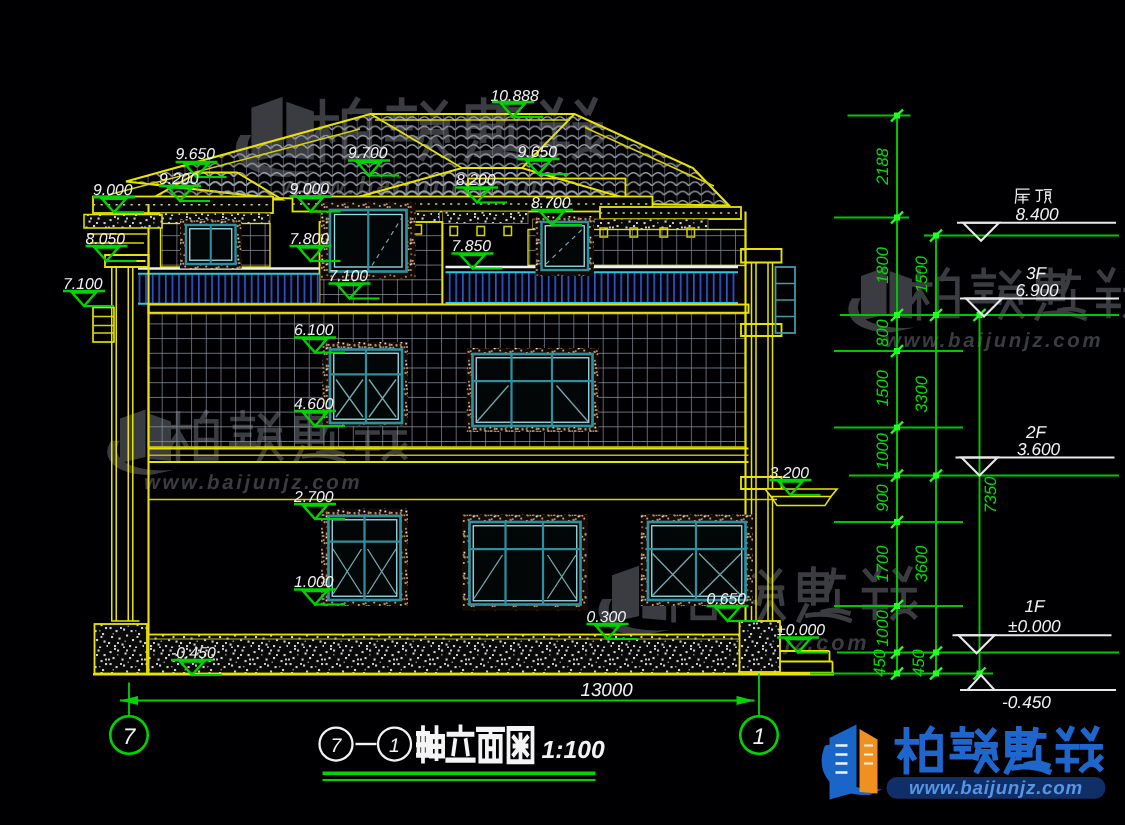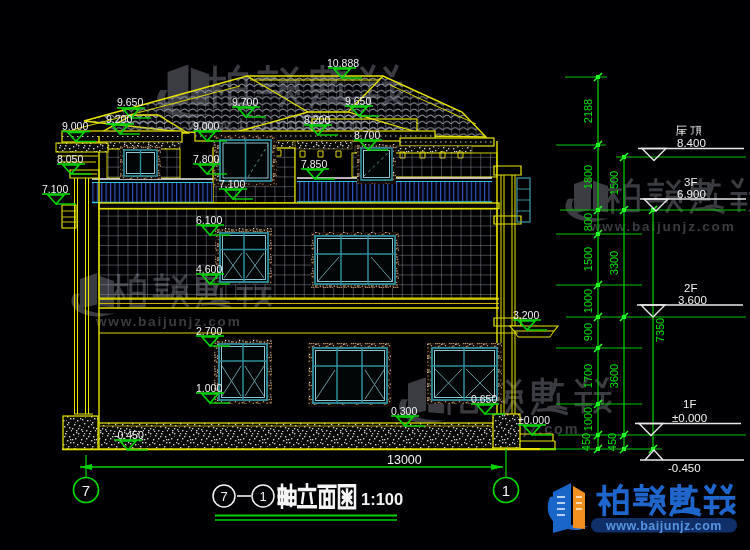--- a/index.html
+++ b/index.html
@@ -1,16 +1,16 @@
 <!DOCTYPE html>
 <html><head>
 <meta charset="utf-8">
 <style>
 html,body{margin:0;padding:0;background:#000;}
-#page{width:750px;height:550px;position:relative;overflow:hidden;background:#86efac;}
+#page{width:750px;height:550px;position:relative;overflow:hidden;background:#86efac;font-style:italic;}
 svg{display:block;}
 text{font-family:"Liberation Sans", sans-serif;}
 </style>
 </head>
 <body>
 <div id="page">
 <svg width="750" height="550" viewBox="0 0 750 550">
 <defs>
 
 <pattern id="tiles" width="8.2" height="6.2" patternUnits="userSpaceOnUse">

